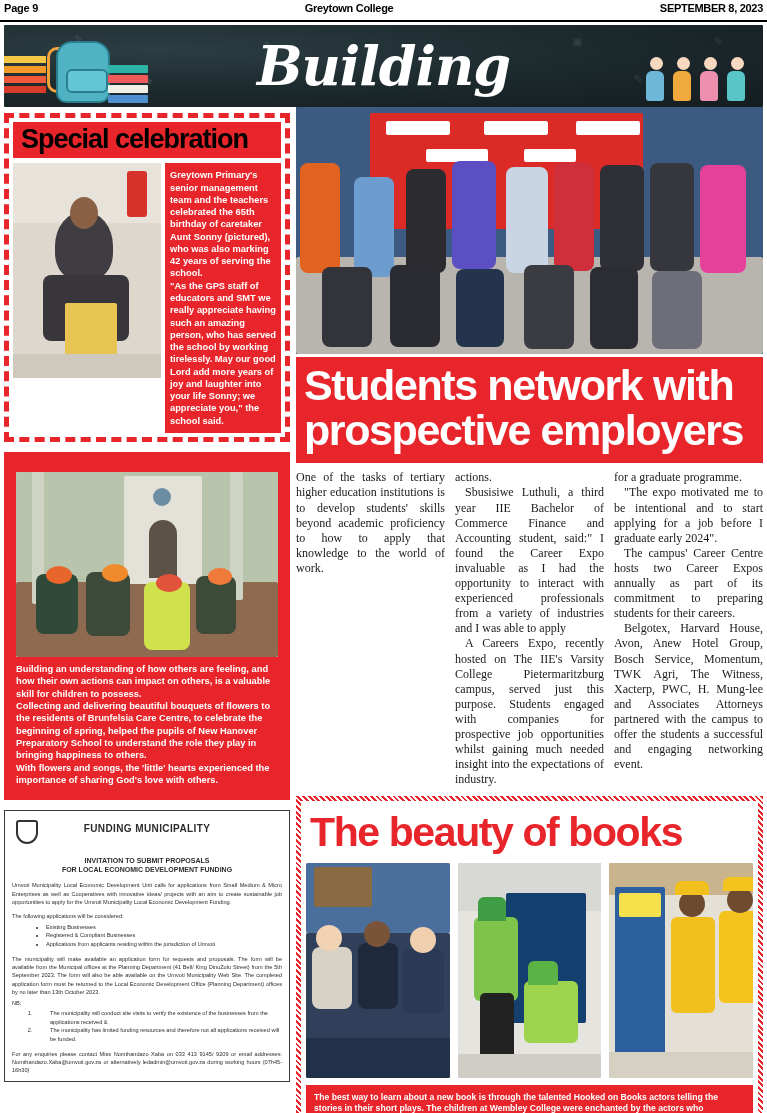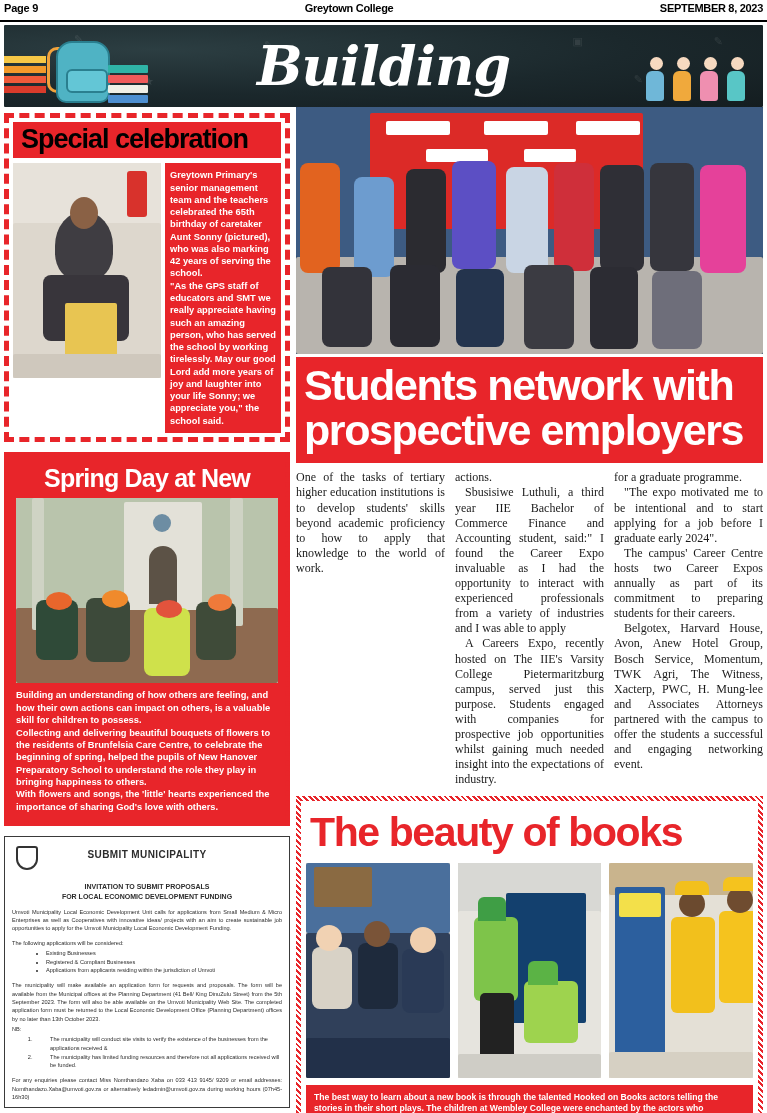--- a/index.html
+++ b/index.html
@@ -226,21 +226,20 @@
           <div class="ph-row" style="left:52px;top:140px;width:52px;height:54px;background:#e8c552;"></div>
           <div class="ph-row" style="left:0;bottom:0;right:0;height:24px;background:#cfc8bd;"></div>
         </div>
         <div class="sc-text" style="white-space:pre-line;">Greytown Primary's senior management team and the teachers celebrated the 65th birthday of caretaker Aunt Sonny (pictured), who was also marking 42 years of serving the school.
 "As the GPS staff of educators and SMT we really appreciate having such an amazing person, who has served the school by working tirelessly. May our good Lord add more years of joy and laughter into your life Sonny; we appreciate you," the school said.</div>
       </div>
     </div>
 
     <div class="dot-box">
       <div class="dot-title">
-        <div>Spring Day at New</div>
       </div>
       <div class="sd-photo">
         <div class="ph-row" style="left:0;top:0;right:0;height:110px;background:#b9c4ac;"></div>
         <div class="ph-row" style="left:0;top:110px;right:0;bottom:0;background:#8e6a50;"></div>
         <div class="ph-row" style="left:108px;top:4px;width:78px;height:108px;background:#e3e1d8;"></div>
         <div class="ph-row" style="left:133px;top:48px;width:28px;height:58px;background:#5c5246;border-radius:14px 14px 0 0;"></div>
         <div class="ph-row" style="left:137px;top:16px;width:18px;height:18px;border-radius:50%;background:#6d8da3;"></div>
         <div class="ph-row" style="left:16px;top:0;width:12px;height:132px;background:#cfd3c4;"></div>
         <div class="ph-row" style="left:214px;top:0;width:13px;height:128px;background:#cfd3c4;"></div>
         <div class="ph-row" style="left:20px;top:102px;width:42px;height:60px;background:#2f4a38;border-radius:8px;"></div>
@@ -255,21 +254,21 @@
       <div class="sd-text" style="white-space:pre-line;">Building an understanding of how others are feeling, and how their own actions can impact on others, is a valuable skill for children to possess.
 Collecting and delivering beautiful bouquets of flowers to the residents of Brunfelsia Care Centre, to celebrate the beginning of spring, helped the pupils of New Hanover Preparatory School to understand the role they play in bringing happiness to others.
 With flowers and songs, the 'little' hearts experienced the importance of sharing God's love with others.</div>
     </div>
 
     <div class="notice">
       <div class="notice-top">
         <div class="crest">
             <div class="shield"></div>
           </div>
-        <div class="notice-org">SUBMIT MUNICIPALITY</div>
+        <div class="notice-org">FUNDING MUNICIPALITY</div>
         <div style="width:30px;"></div>
       </div>
       <div class="notice-sub">
         <div>INVITATION TO SUBMIT PROPOSALS</div>
         <div>FOR LOCAL ECONOMIC DEVELOPMENT FUNDING</div>
       </div>
       <p>Umvoti Municipality Local Economic Development Unit calls for applications from Small Medium &amp; Micro Enterprises as well as Cooperatives with innovative ideas/ projects with an aim to create sustainable job opportunities to apply for the Umvoti Municipality Local Economic Development Funding.</p>
       <p>The following applications will be considered:</p>
       <ul>
         <li>Existing Businesses</li>

